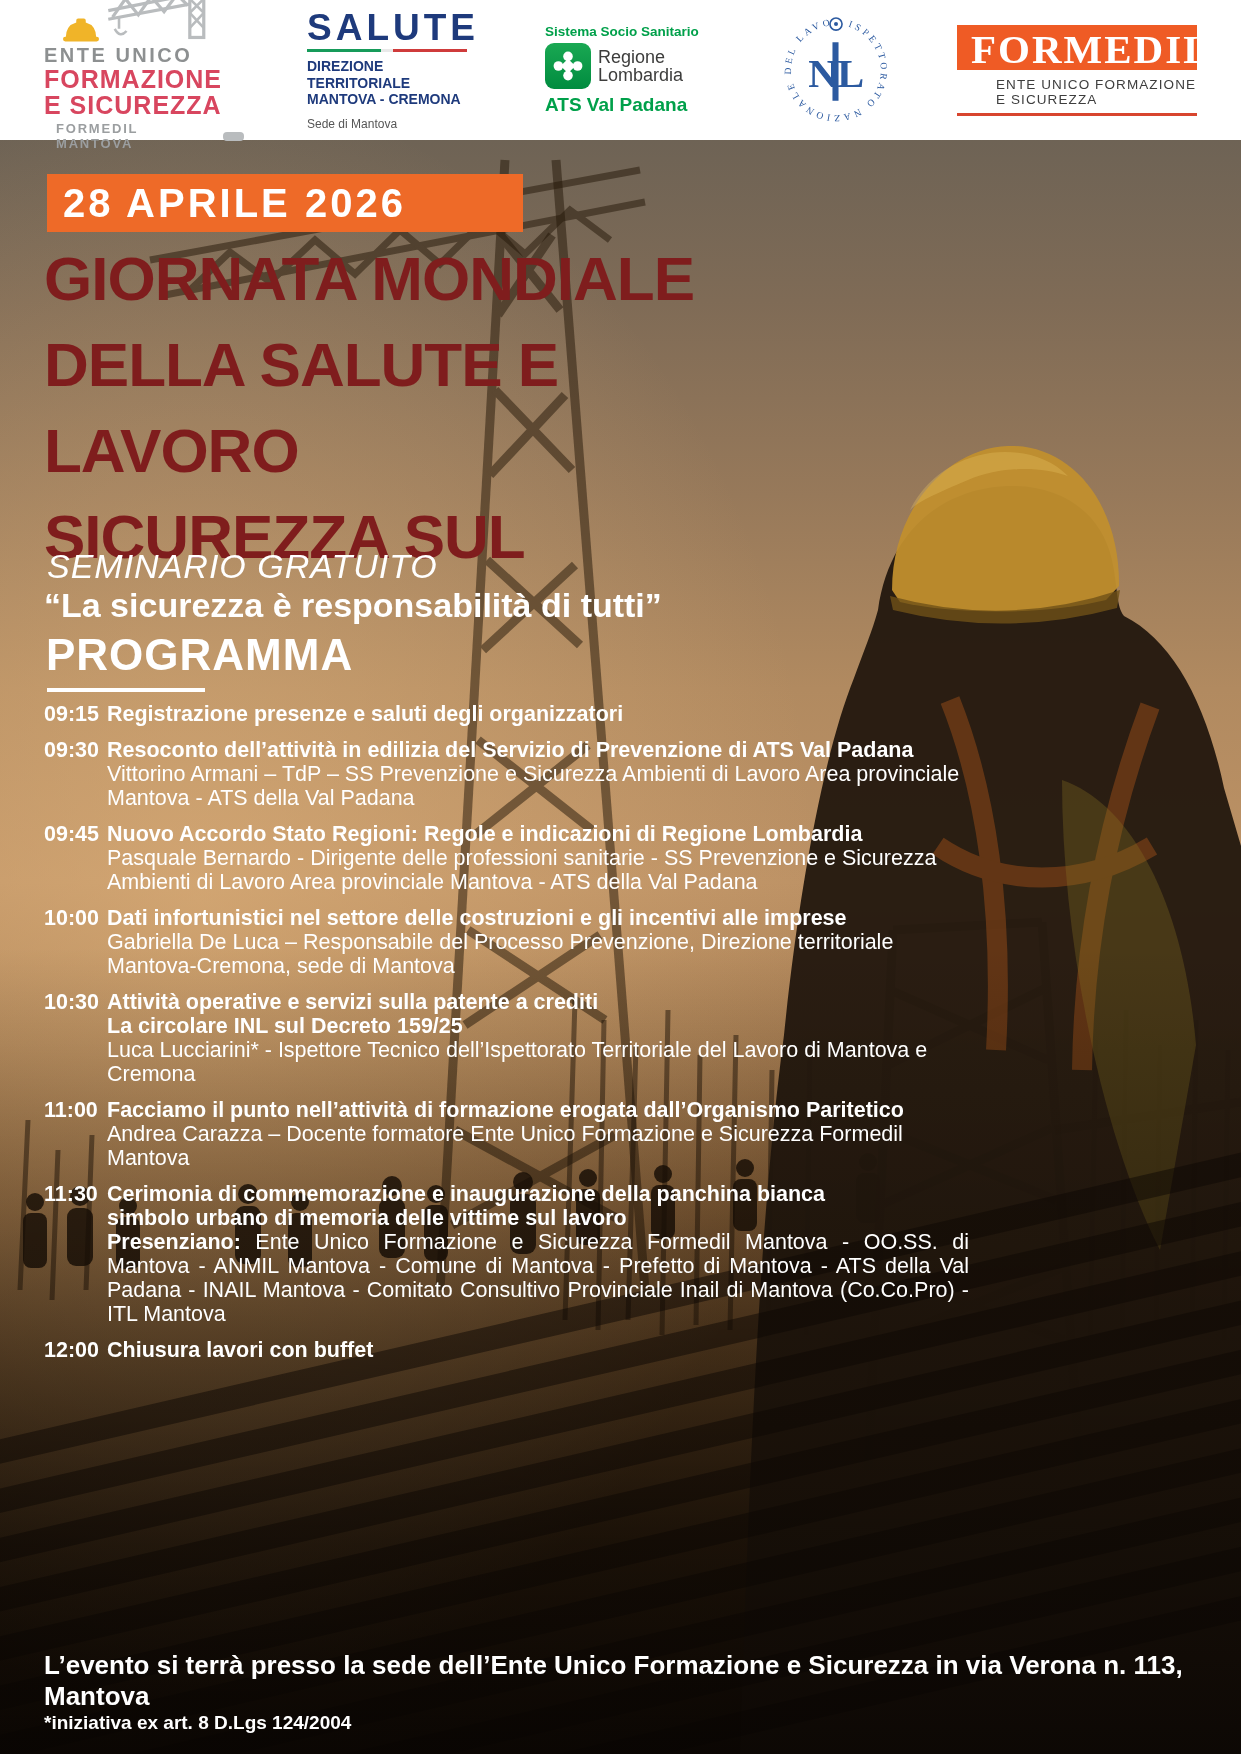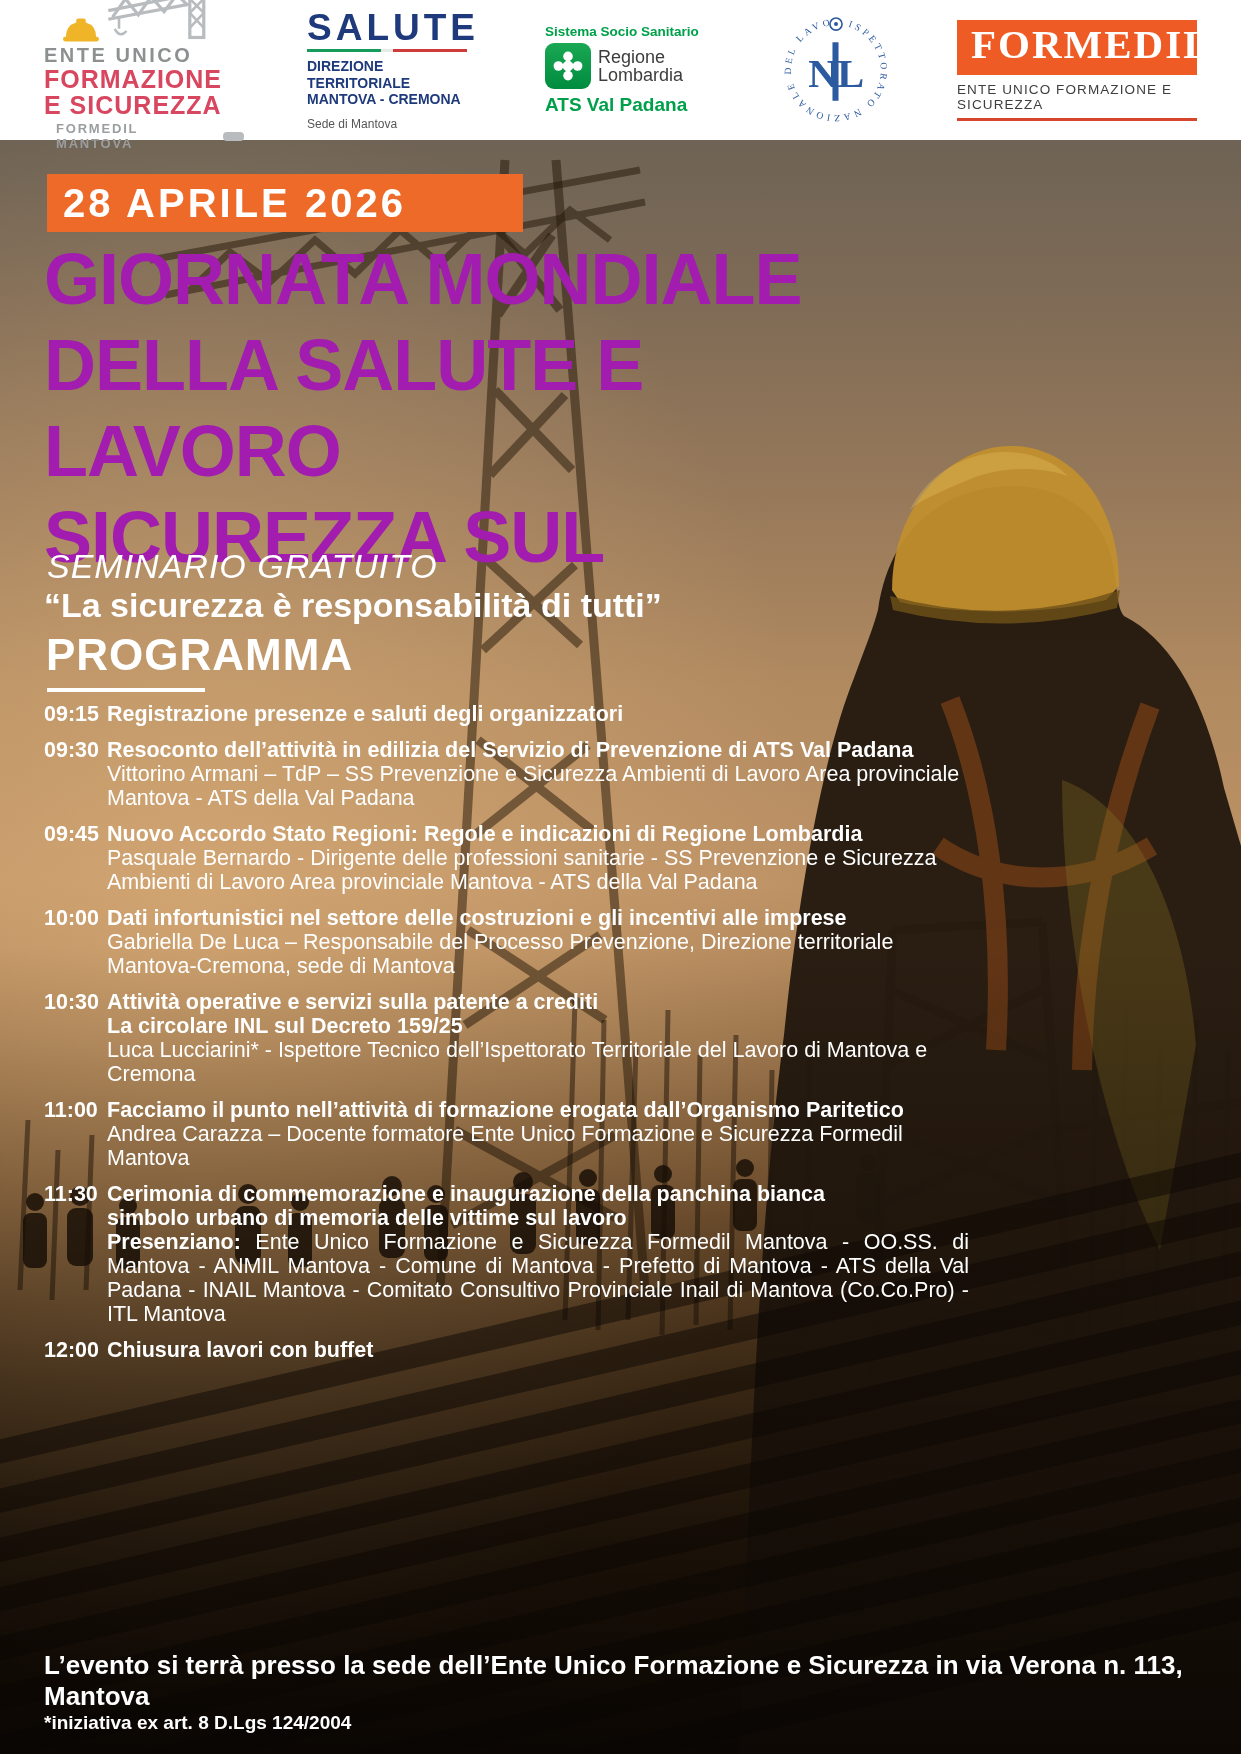--- a/index.html
+++ b/index.html
@@ -26,31 +26,31 @@
   
   .ats{width:170px;}
   .ats-l1{color:#00A04A;font-size:13.5px;font-weight:700;margin-bottom:4px;}
   .ats-row{display:flex;align-items:center;gap:7px;}
   .ats-square{width:46px;height:46px;border-radius:9px;background:linear-gradient(#1aa853,#008c3f);
       display:flex;align-items:center;justify-content:center;flex:none;}
   .ats-region{color:#3d3d3c;font-size:18px;line-height:1.02;font-weight:500;}
   .ats-l4{color:#00A04A;font-size:19px;font-weight:700;margin-top:5px;}
   
   .fm{width:240px;}
-  .fm-box{background:#EF5B25;color:#fff;padding:4px 14px 10px;font-family:"Liberation Serif",serif;
+  .fm-box{background:#EF5B25;color:#fff;padding:4px 14px 0;font-family:"Liberation Serif",serif;
       font-weight:700;font-size:41px;letter-spacing:2px;line-height:1;}
-  .fm-sub{color:#3e3e3e;font-size:13.5px;letter-spacing:1.1px;margin-top:7px;font-weight:500;}
+  .fm-sub{color:#3e3e3e;font-size:13.5px;letter-spacing:1.1px;margin-top:7px;font-weight:500;margin-left:39px;}
   .fm-rule{height:3px;background:#d8452e;margin-top:6px;}
   
   .bg{position:absolute;top:140px;left:0;width:1241px;height:1614px;display:block;}
   
   .content{position:absolute;inset:0;z-index:3;}
   .date-badge{position:absolute;left:47px;top:174px;width:476px;height:58px;background:#EE6A28;color:#fff;
       font-size:40px;font-weight:700;letter-spacing:3px;line-height:58px;padding-left:16px;box-sizing:border-box;}
-  .hero-title{position:absolute;left:44px;top:236px;color:#a21caf;font-size:72px;font-weight:700;
+  .hero-title{position:absolute;left:44px;top:236px;color:#7f1d1d;font-size:62px;font-weight:700;
       line-height:86px;letter-spacing:-1px;}
   .hero-title span{display:block;}
   .hero-sub{position:absolute;left:47px;top:547px;color:#fff;font-size:34px;font-style:italic;letter-spacing:1px;}
   .hero-quote{position:absolute;left:44px;top:586px;color:#fff;font-size:34px;font-weight:700;}
   .prog-head{position:absolute;left:46px;top:630px;color:#fff;font-size:44px;font-weight:700;letter-spacing:1px;}
   .prog-rule{position:absolute;left:47px;top:688px;width:158px;height:4px;background:#fff;}
   .prog-list{position:absolute;left:44px;top:702px;width:940px;display:flex;flex-direction:column;gap:12px;}
   .prog-item{display:flex;color:#fff;font-size:21.5px;line-height:24px;}
   .prog-time{width:63px;flex:none;font-weight:700;}
   .prog-body{flex:1;max-width:862px;}

